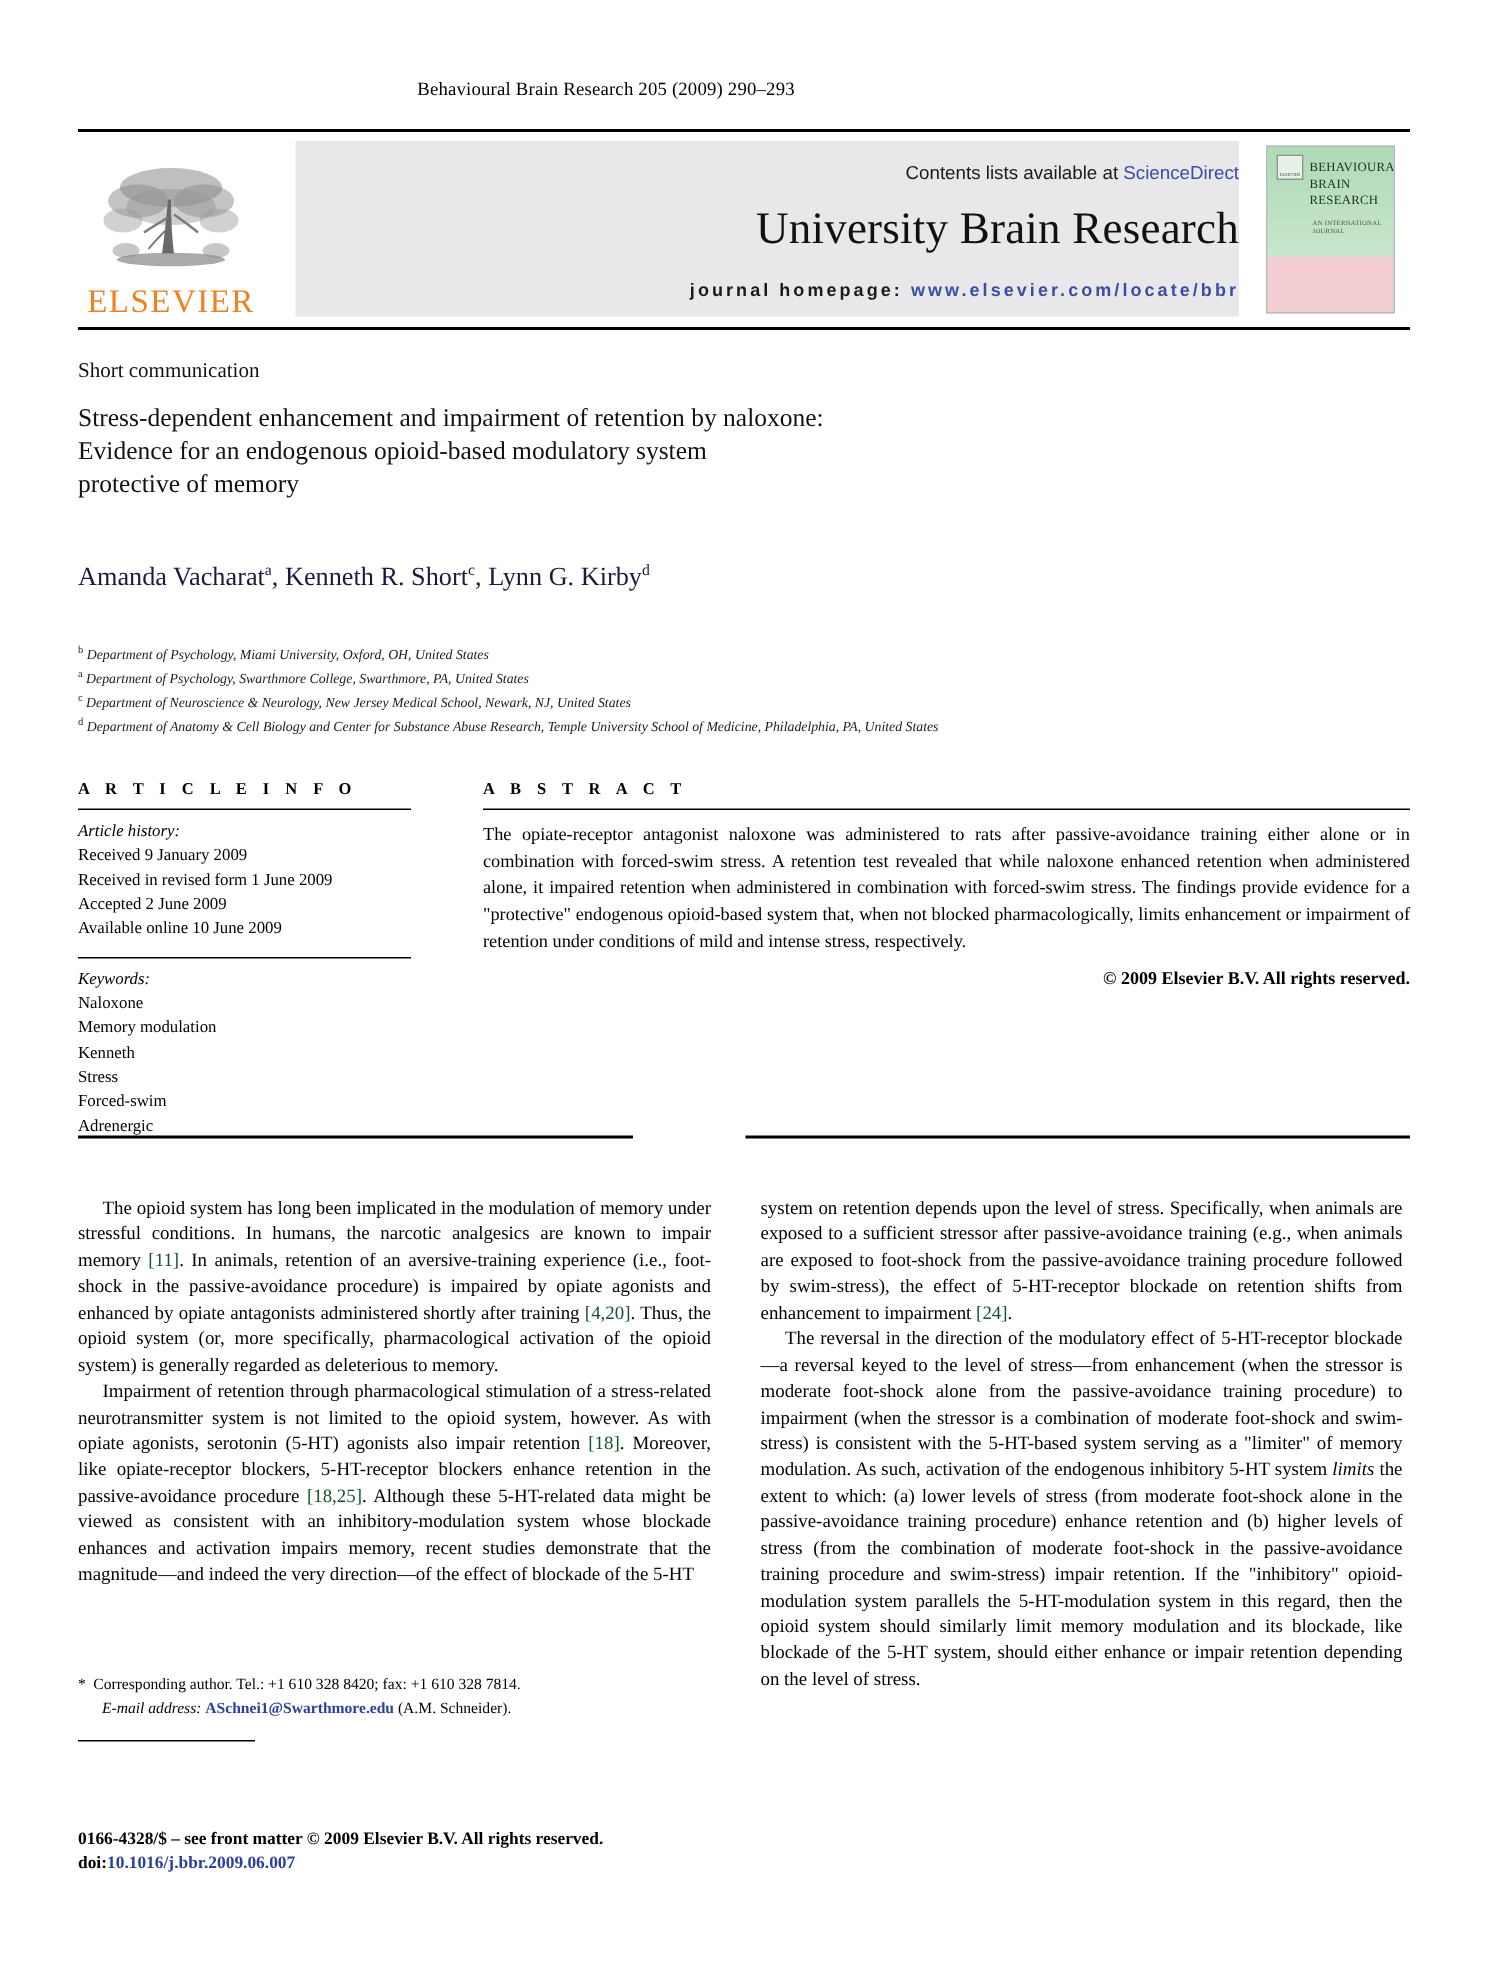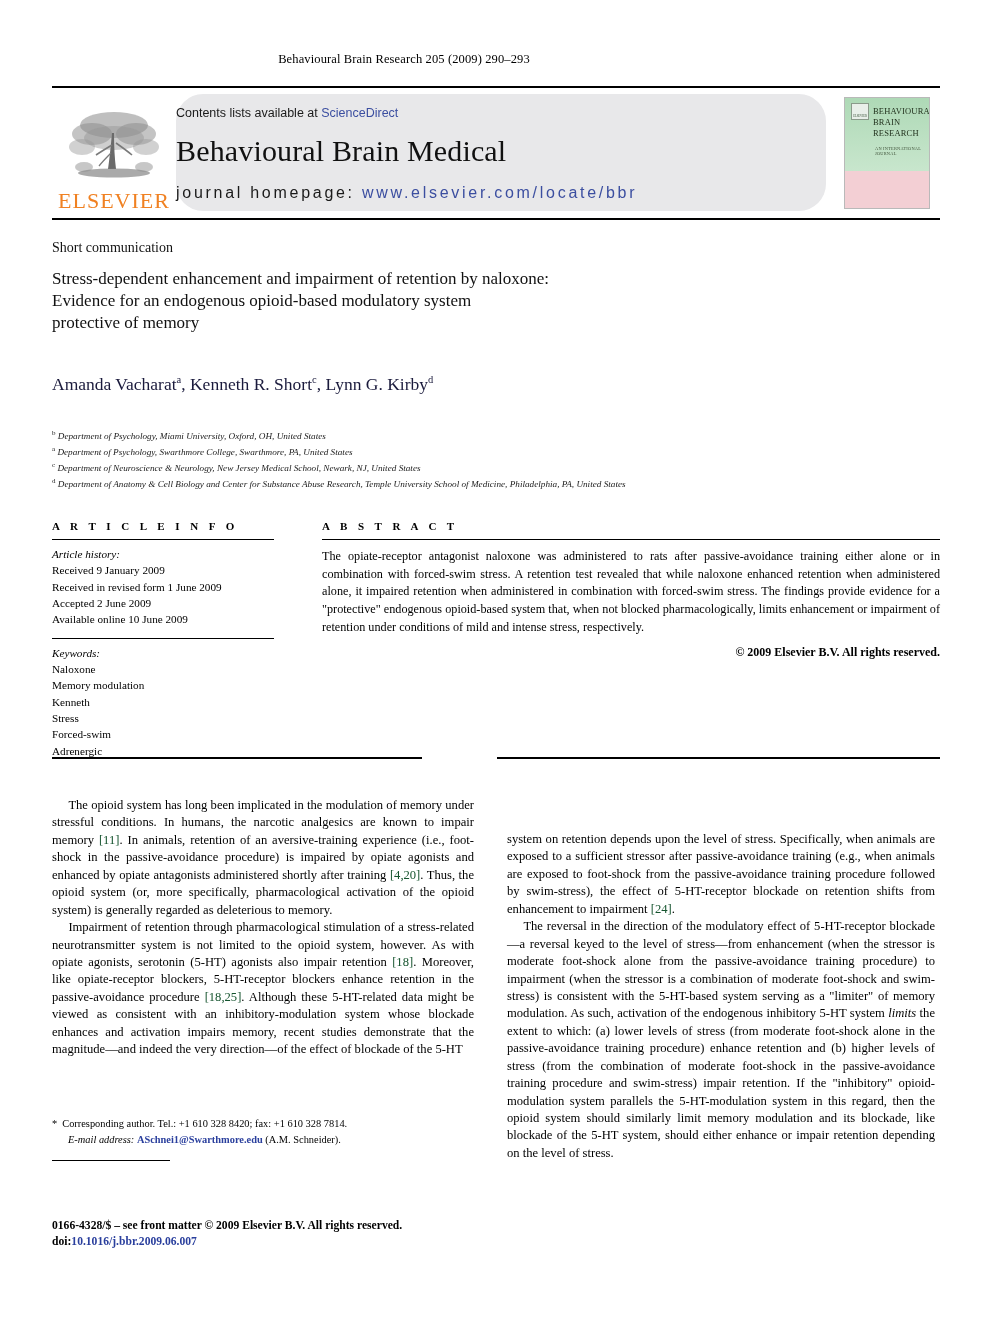--- a/index.html
+++ b/index.html
@@ -61,47 +61,47 @@
     font-family: "Liberation Serif", serif;
     font-size: 22px;
     letter-spacing: 0.045em;
     color: #F08122;
     line-height: 1;
     margin-top: 1px;
   }
   .banner {
     flex: 1 1 auto;
     background: #e8e8ea;
-    margin: 6px 10px 7px 0;
+    margin: 6px 10px 7px 21px;
     display: flex;
     flex-direction: column;
-    align-items: flex-start;
+    align-items: flex-end;
     justify-content: center;
     box-sizing: border-box;
-    border-radius: 27px;
   }
   .contents-line {
     font-family: "Liberation Sans", sans-serif;
     font-size: 12.5px;
     color: #1a1a1a;
     margin-top: 2px;
   }
   .contents-line .sd-link { color: #3b4ea0; }
   .journal-title {
     font-family: "Liberation Serif", serif;
     font-size: 30px;
     color: #111;
     margin: 14px 0 16px 0;
     letter-spacing: 0.005em;
   }
   .homepage-line {
     font-family: "Liberation Sans", sans-serif;
-    font-size: 16px;
+    font-size: 12px;
     letter-spacing: 0.17em;
     color: #1a1a1a;
+    font-weight: bold;
   }
   .homepage-line .hp-url { color: #3b4ea0; }
 
   .cover-thumb {
     flex: 0 0 104px;
     width: 104px;
     margin: 7px 0 7px 0;
     position: relative;
   }
   .cover-inner {
@@ -252,21 +252,21 @@
   }
   .col-right {
     position: absolute;
     top: 797px; left: 507px; width: 428px;
     font-size: 12.6px;
     line-height: 1.385;
     text-align: justify;
   }
   .col-left p, .col-right p { margin: 0; text-indent: 1.3em; }
   .col-left p.first, .col-right p.first { text-indent: 1.3em; }
-  .col-right p.nf { text-indent: 0; margin-top: 34px; }
+  .col-right p.nf { text-indent: 0; }
   .ref { color: #14532d; }
   .ital { font-style: italic; }
 
   
   .foot-rule {
     position: absolute;
     top: 1160px; left: 52px; width: 118px;
     border-top: 1.1px solid #000;
   }
   .footnote {
@@ -314,21 +314,21 @@
           <ellipse cx="52" cy="70" rx="36" ry="4.5" fill="#7d7d7d" opacity="0.65"></ellipse>
           <ellipse cx="22" cy="64" rx="9" ry="5" fill="#8f8f8f" opacity="0.5"></ellipse>
           <ellipse cx="82" cy="64" rx="9" ry="5" fill="#8f8f8f" opacity="0.5"></ellipse>
         </g>
       </svg>
       <div class="elsevier-word">ELSEVIER</div>
     </div>
 
     <div class="banner">
       <div class="contents-line"><span>Contents lists available at </span><span class="sd-link">ScienceDirect</span></div>
-      <div class="journal-title">Behavioural Brain Medical</div>
+      <div class="journal-title">University Brain Research</div>
       <div class="homepage-line"><span>journal homepage: </span><span class="hp-url">www.elsevier.com/locate/bbr</span></div>
     </div>
 
     <div class="cover-thumb">
       <div class="cover-inner">
         <div class="cover-top"></div>
         <div class="cover-bottom"></div>
         <div class="cover-elsevier-mark">
             <span>ELSEVIER</span>
           </div>

